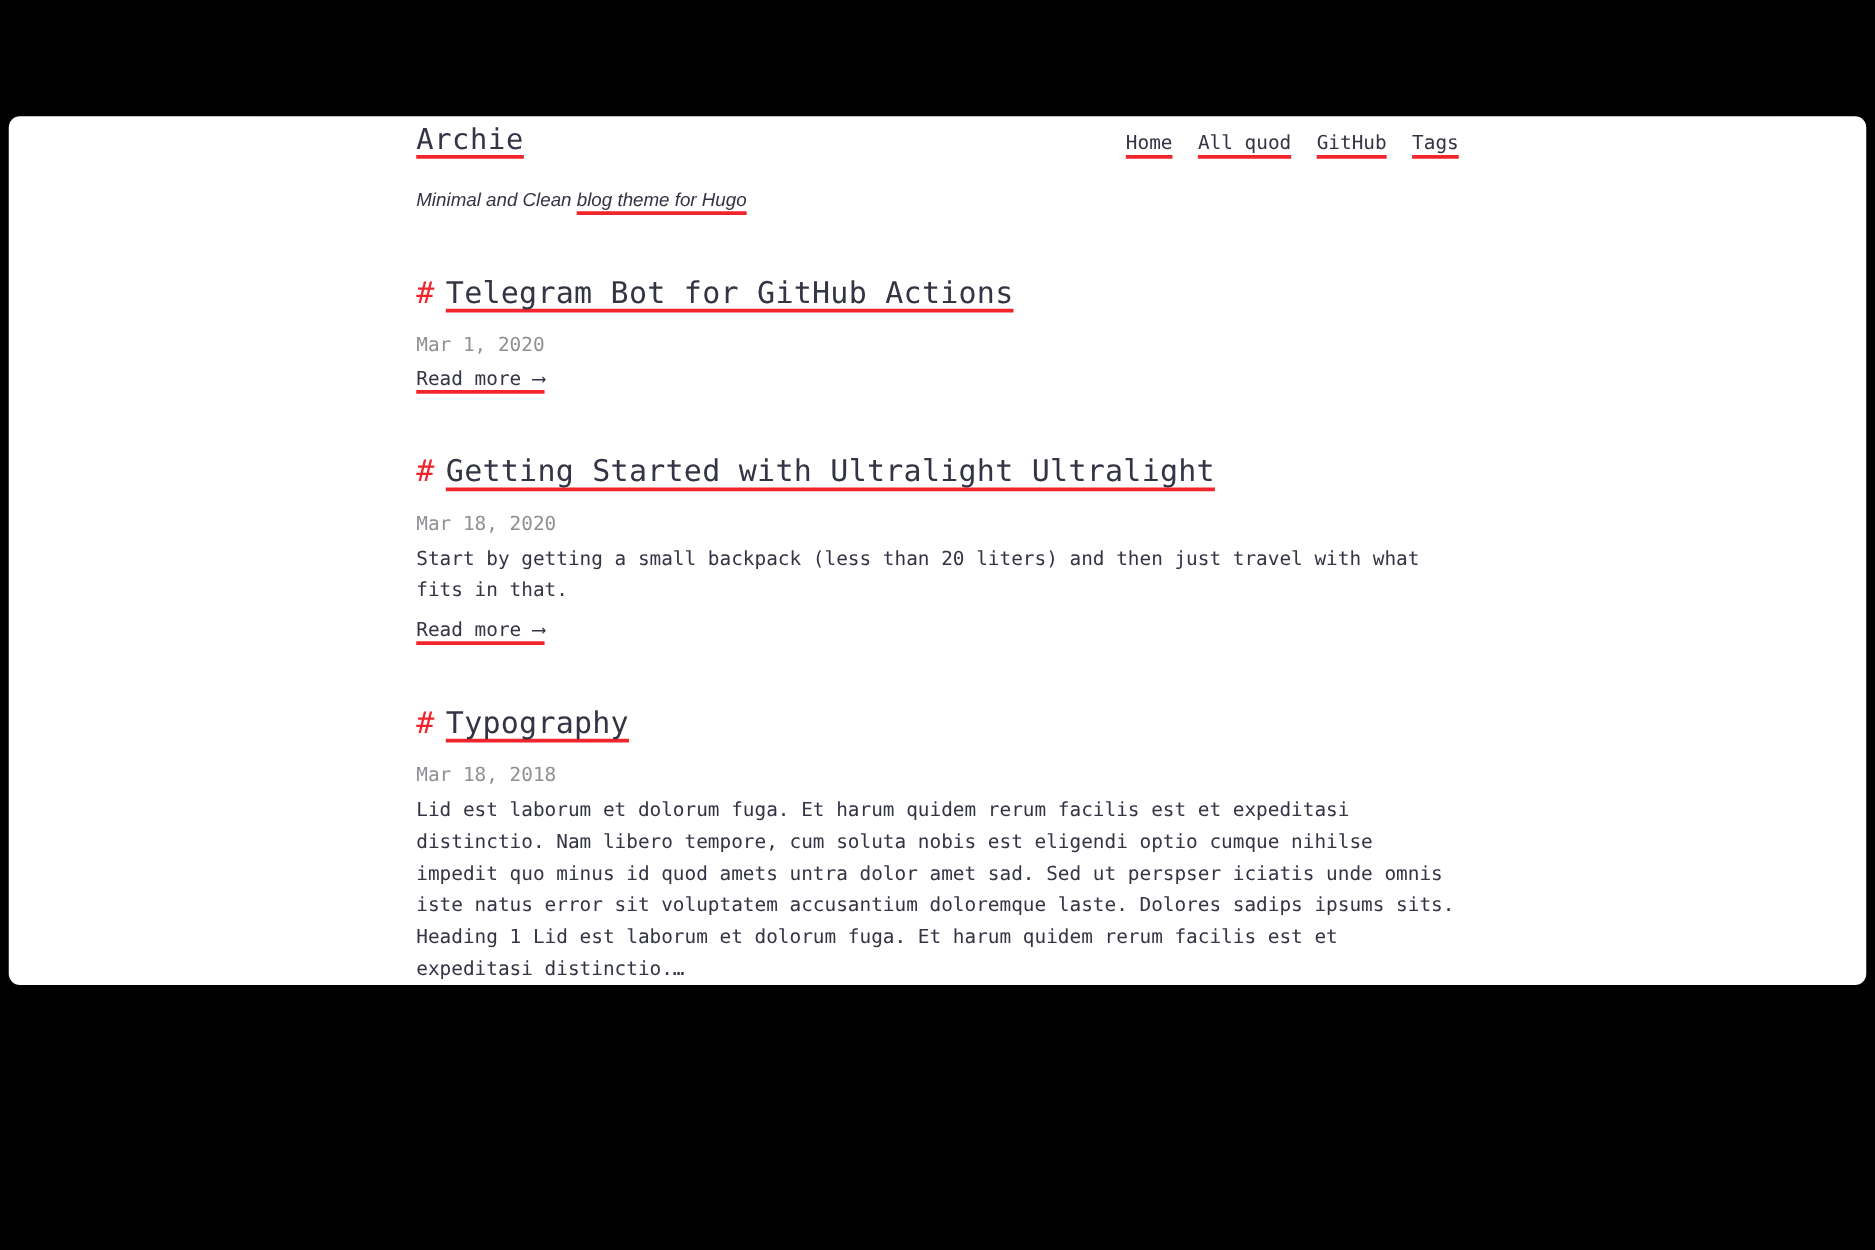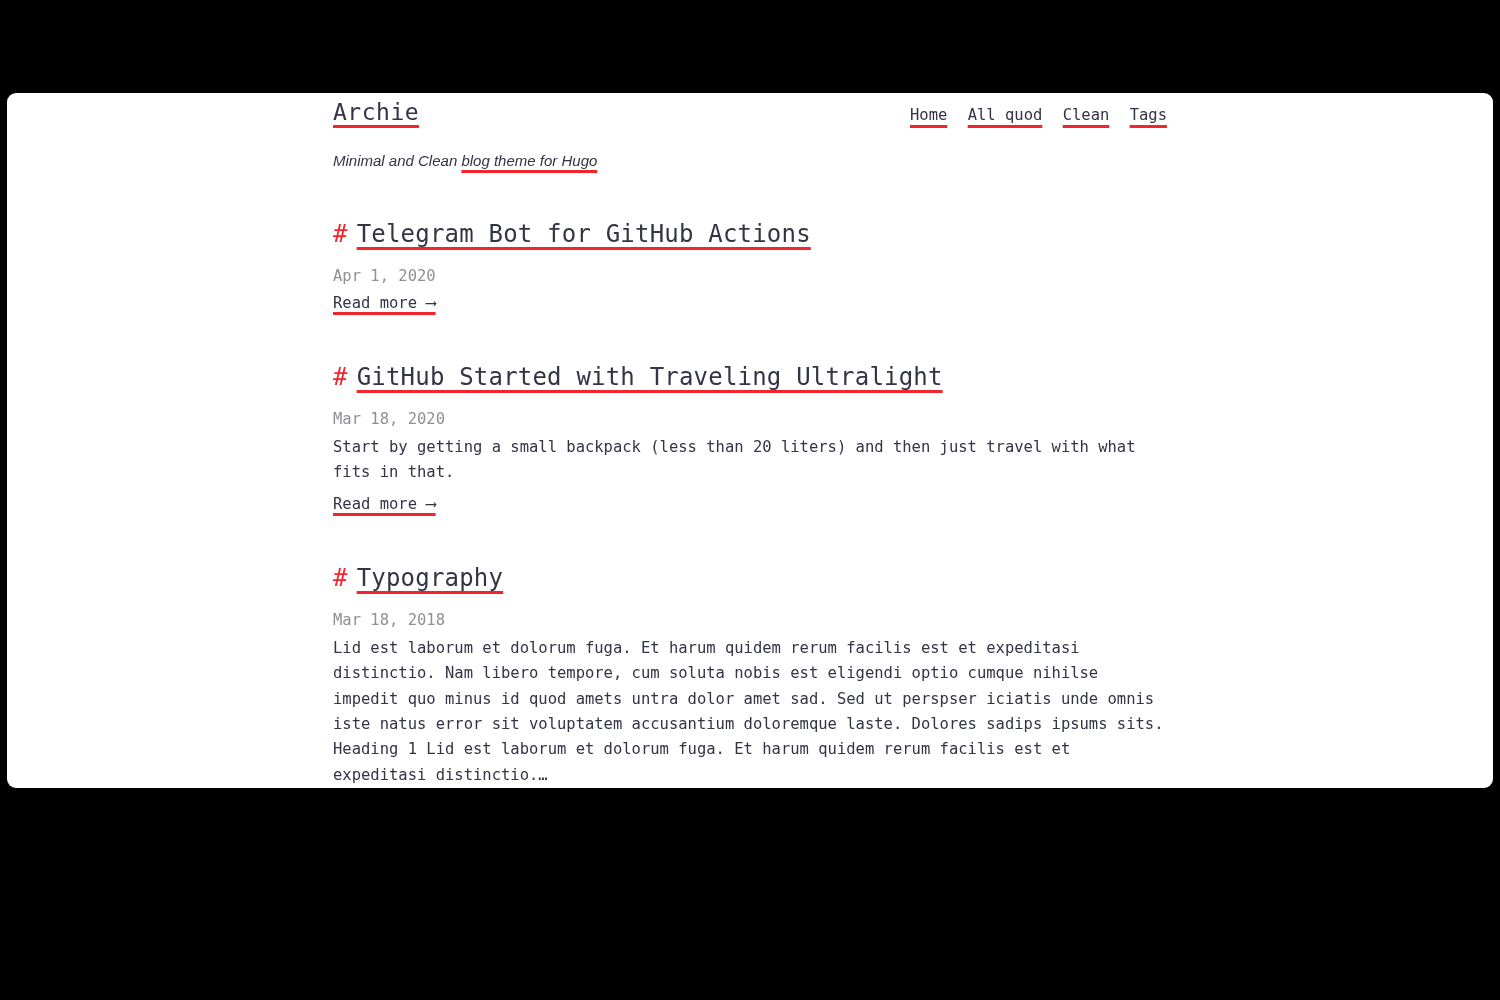--- a/index.html
+++ b/index.html
@@ -47,35 +47,35 @@
 
 <div class="stage">
   <div class="surface">
     <div class="container">
 
       <header class="site-header">
         <h1 class="site-title"><a class="u">Archie</a></h1>
         <nav class="site-nav">
           <a class="u">Home</a>
           <a class="u">All quod</a>
-          <a class="u">Clean</a>
+          <a class="u">GitHub</a>
           <a class="u">Tags</a>
         </nav>
       </header>
 
       <div class="tagline"><span>Minimal and Clean </span><a class="u">blog theme for Hugo</a></div>
 
       <section class="post">
         <h2 class="post-heading"><span class="post-marker">#</span><a class="u post-title">Telegram Bot for GitHub Actions</a></h2>
-        <div class="post-date">Apr 1, 2020</div>
+        <div class="post-date">Mar 1, 2020</div>
         <a class="u read-more">Read more ⟶</a>
       </section>
 
       <section class="post">
-        <h2 class="post-heading"><span class="post-marker">#</span><a class="u post-title">GitHub Started with Traveling Ultralight</a></h2>
+        <h2 class="post-heading"><span class="post-marker">#</span><a class="u post-title">Getting Started with Ultralight Ultralight</a></h2>
         <div class="post-date">Mar 18, 2020</div>
         <div class="post-excerpt">Start by getting a small backpack (less than 20 liters) and then just travel with what fits in that.</div>
         <a class="u read-more">Read more ⟶</a>
       </section>
 
       <section class="post">
         <h2 class="post-heading"><span class="post-marker">#</span><a class="u post-title">Typography</a></h2>
         <div class="post-date">Mar 18, 2018</div>
         <div class="post-excerpt">Lid est laborum et dolorum fuga. Et harum quidem rerum facilis est et expeditasi distinctio. Nam libero tempore, cum soluta nobis est eligendi optio cumque nihilse impedit quo minus id quod amets untra dolor amet sad. Sed ut perspser iciatis unde omnis iste natus error sit voluptatem accusantium doloremque laste. Dolores sadips ipsums sits. Heading 1 Lid est laborum et dolorum fuga. Et harum quidem rerum facilis est et expeditasi distinctio.…</div>
         <a class="u read-more">Read more ⟶</a>

